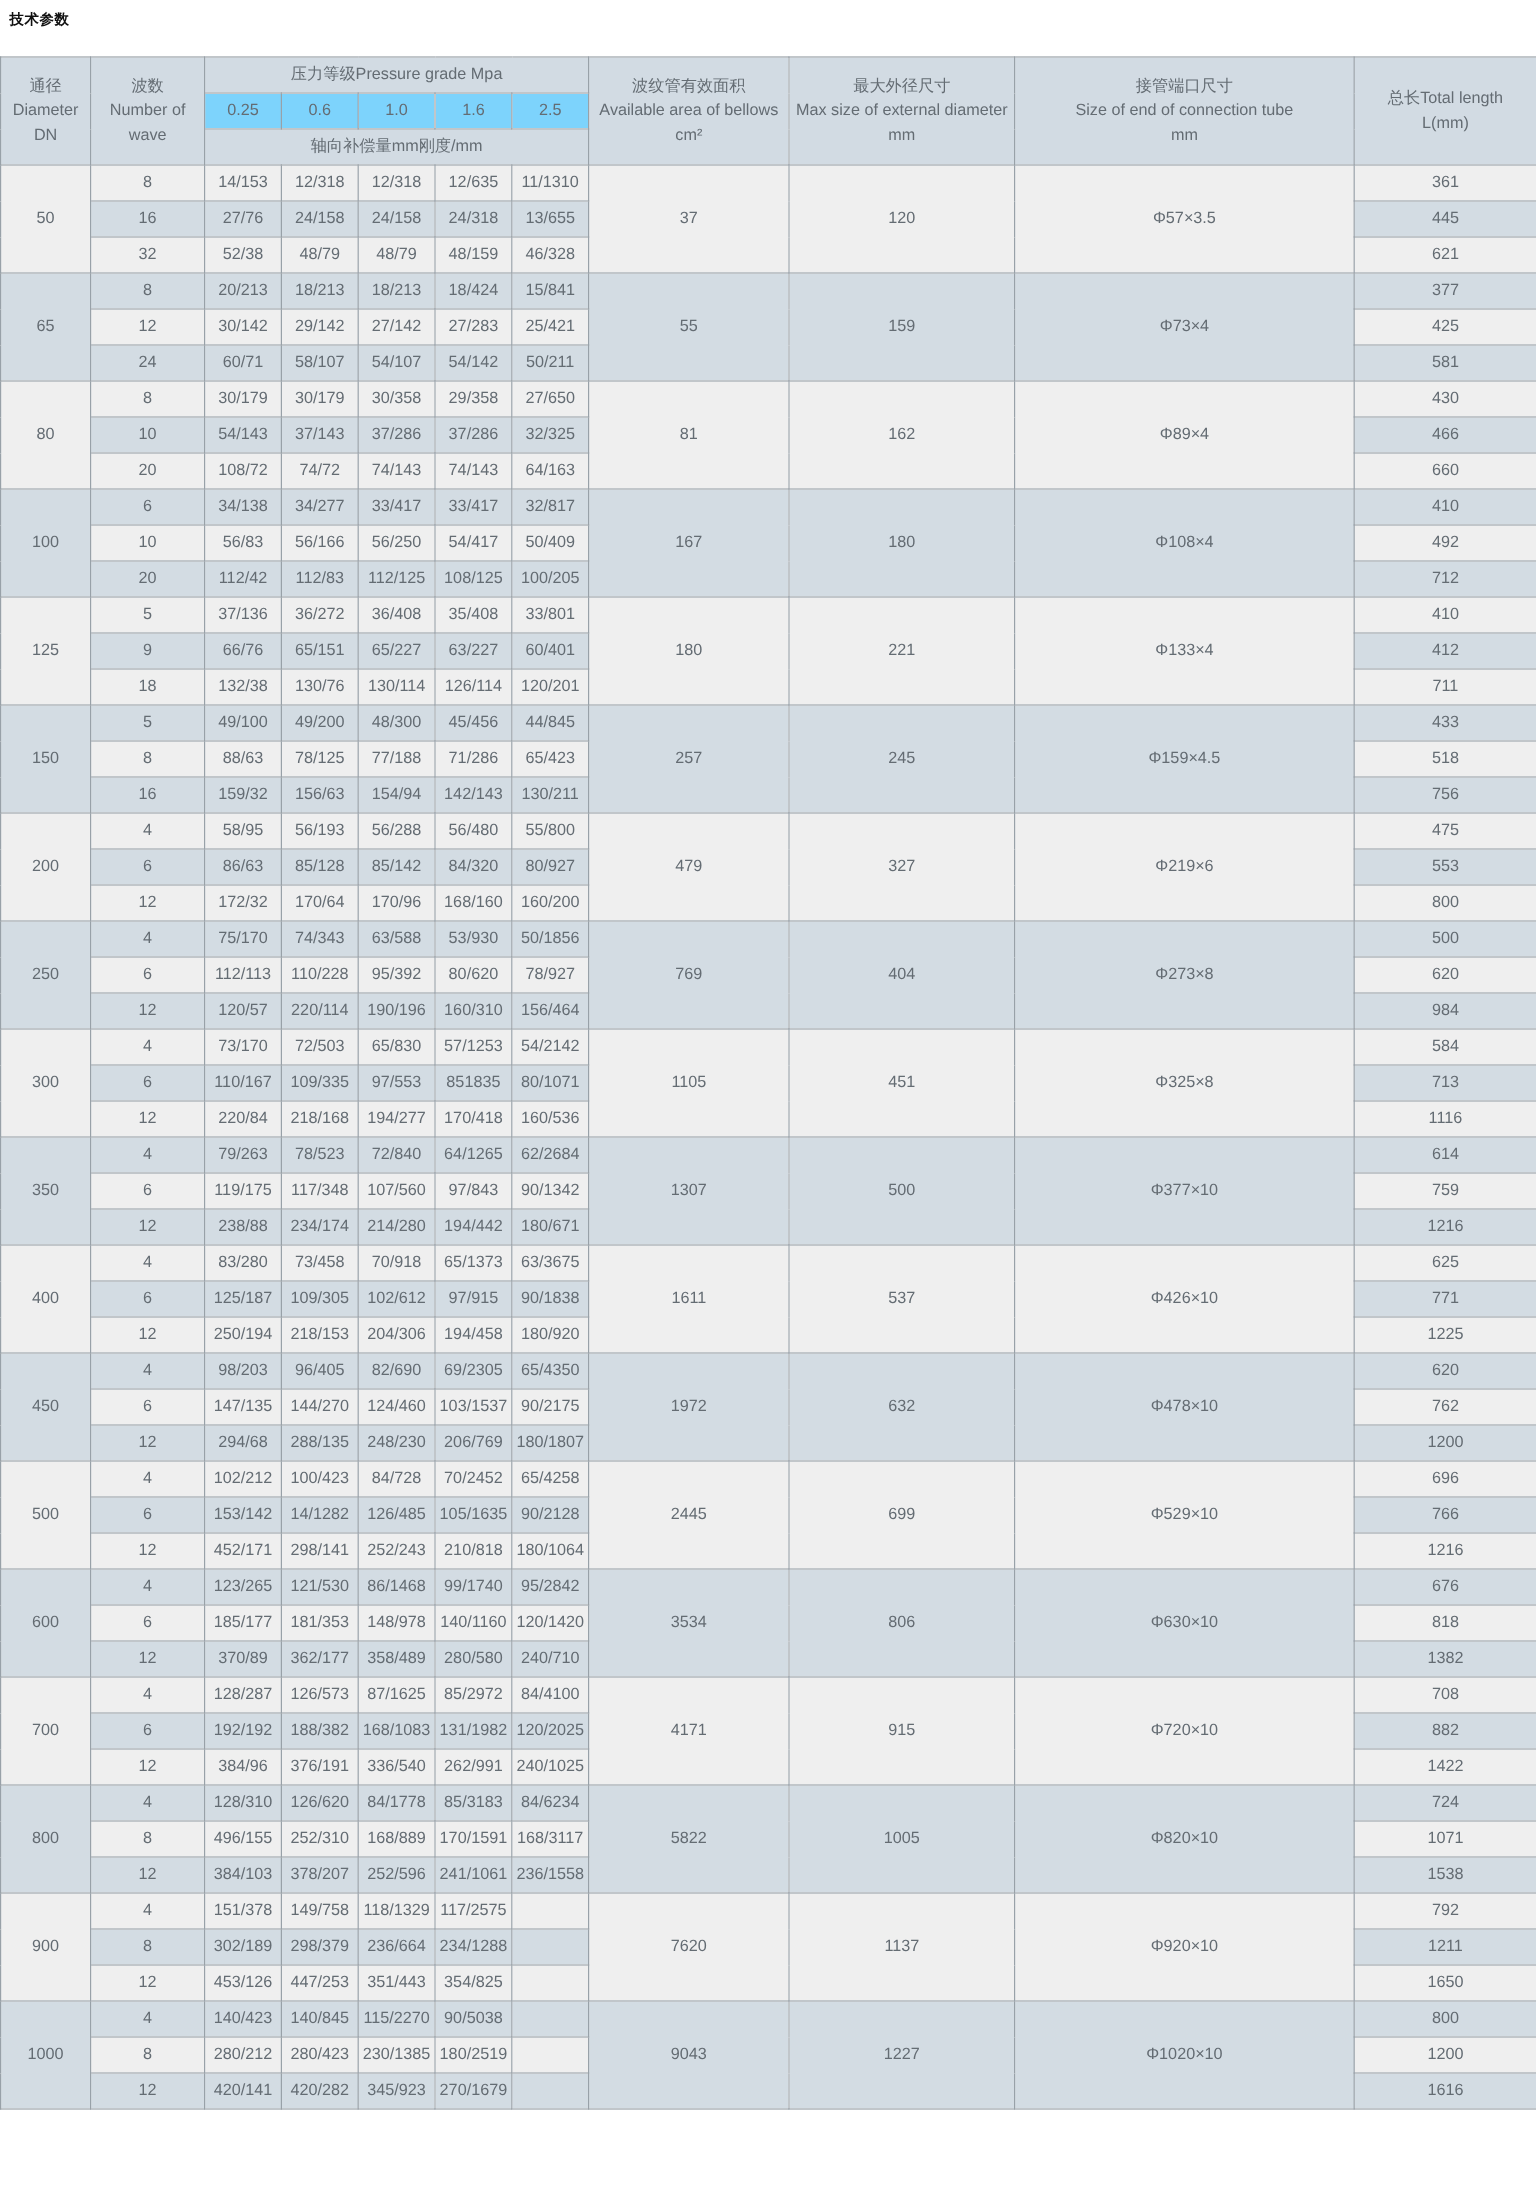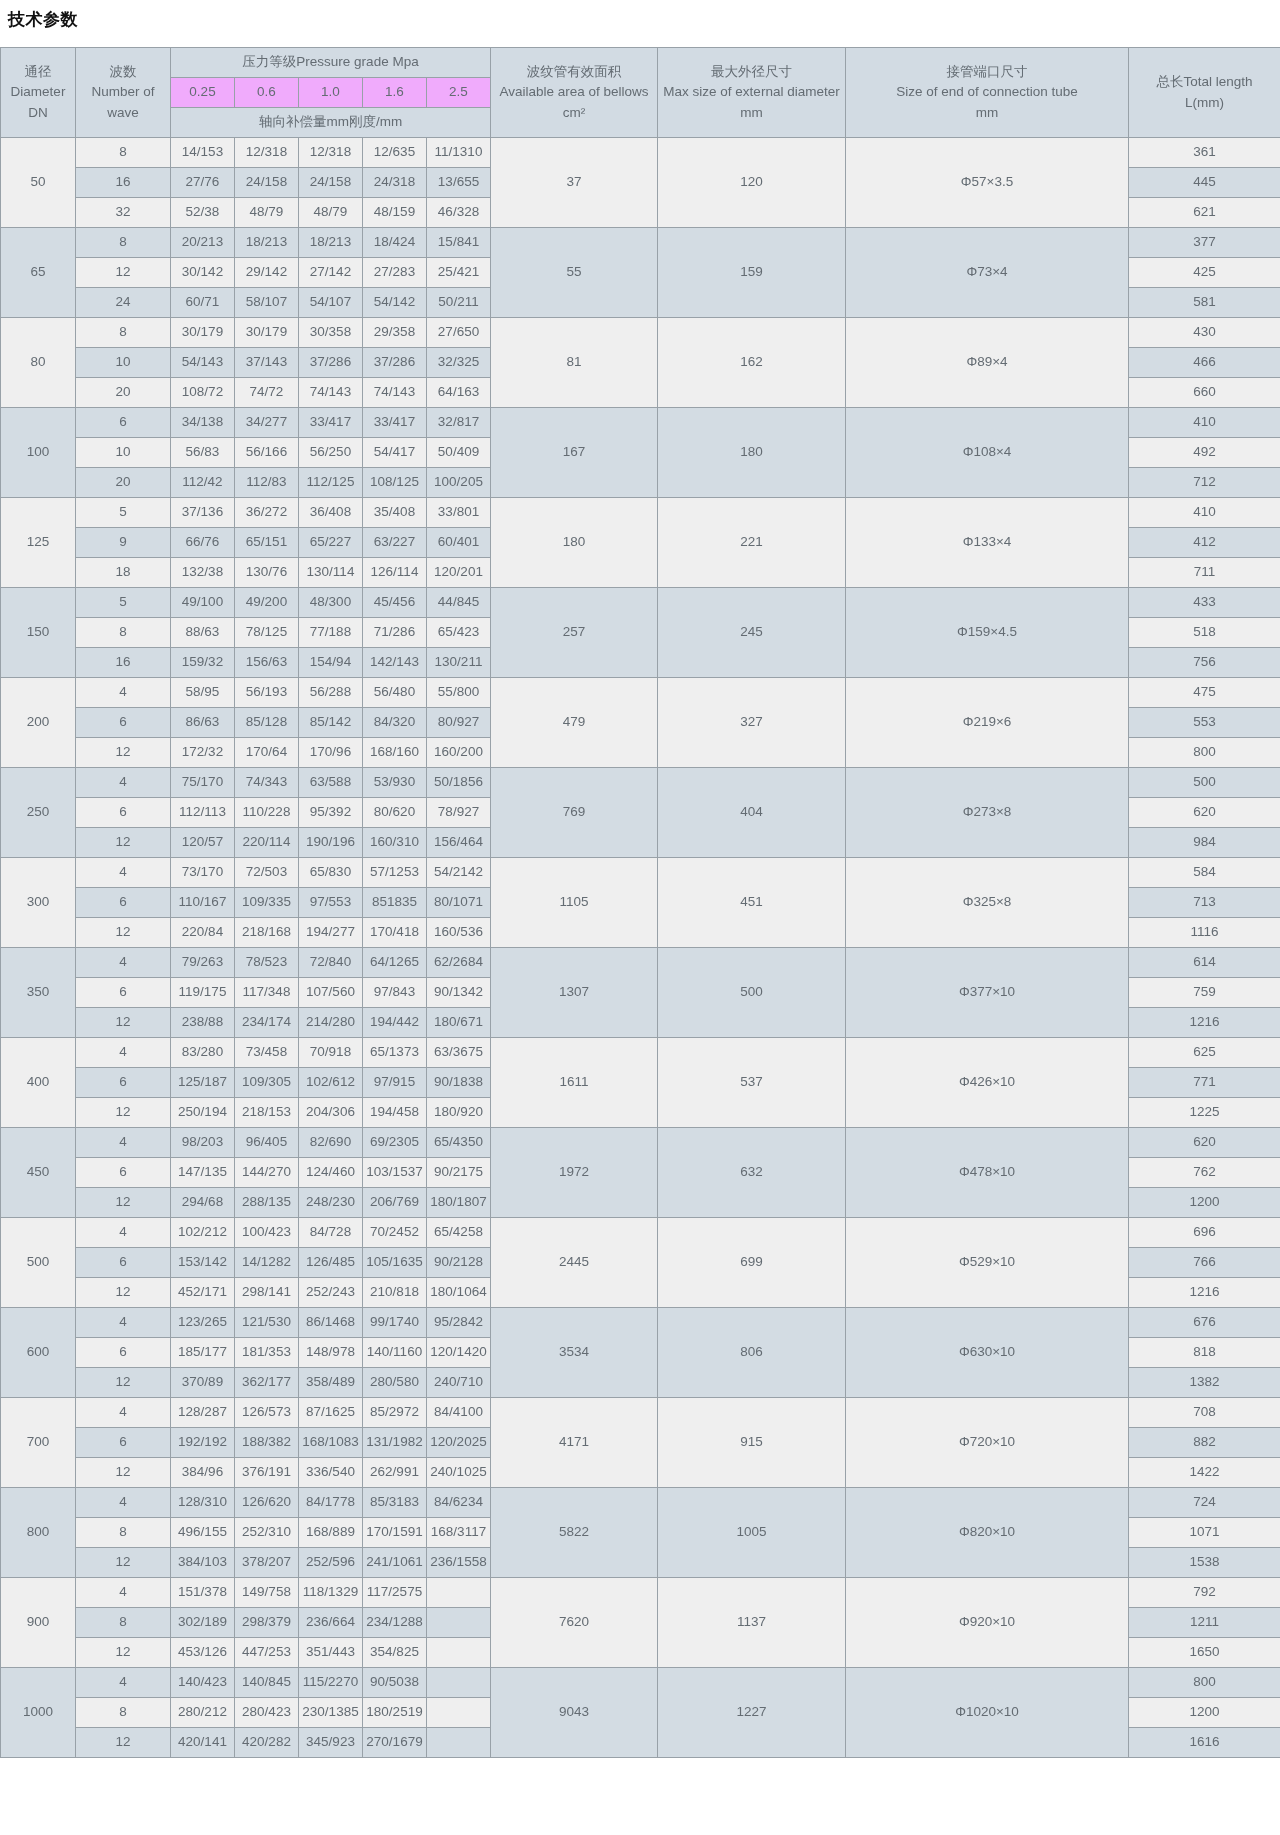--- a/index.html
+++ b/index.html
@@ -3,38 +3,38 @@
 <meta charset="utf-8">
 <style>
   html,body{margin:0;padding:0;background:#ffffff;}
   body{
     width:1280px;height:1835px;overflow:hidden;
     font-family:"Liberation Sans","DejaVu Sans",sans-serif;
     -webkit-font-smoothing:antialiased;
   }
   .page-title{
     margin:0;padding:8px 0 0 8px;height:40px;box-sizing:border-box;
-    font-size:17px;font-weight:bold;color:#111111;letter-spacing:.5px;
+    font-size:12px;font-weight:bold;color:#111111;letter-spacing:.5px;
   }
   table.spec{
     width:1280px;border-collapse:collapse;table-layout:fixed;
     margin-top:7px;
   }
   table.spec th, table.spec td{
     border:1px solid #98a1a8;
     text-align:center;vertical-align:middle;
     color:#646c73;font-size:13.5px;font-weight:normal;
     padding:0 1px;box-sizing:border-box;
     white-space:pre-line;line-height:1.5;
     overflow:hidden;
   }
   table.spec td{height:30px;line-height:1.1;}
   thead tr{height:30px;}
   th.head{background:#d2dbe3;}
-  th.sub-val{background:#f0abfc;}
+  th.sub-val{background:#7dd3fc;}
   tr.row-light td{background:#efefef;}
   tr.row-blue  td{background:#d3dce3;}
 </style>
 </head>
 <body>
 
 <h1 class="page-title">技术参数</h1>
 
 <table class="spec">
   <colgroup>

